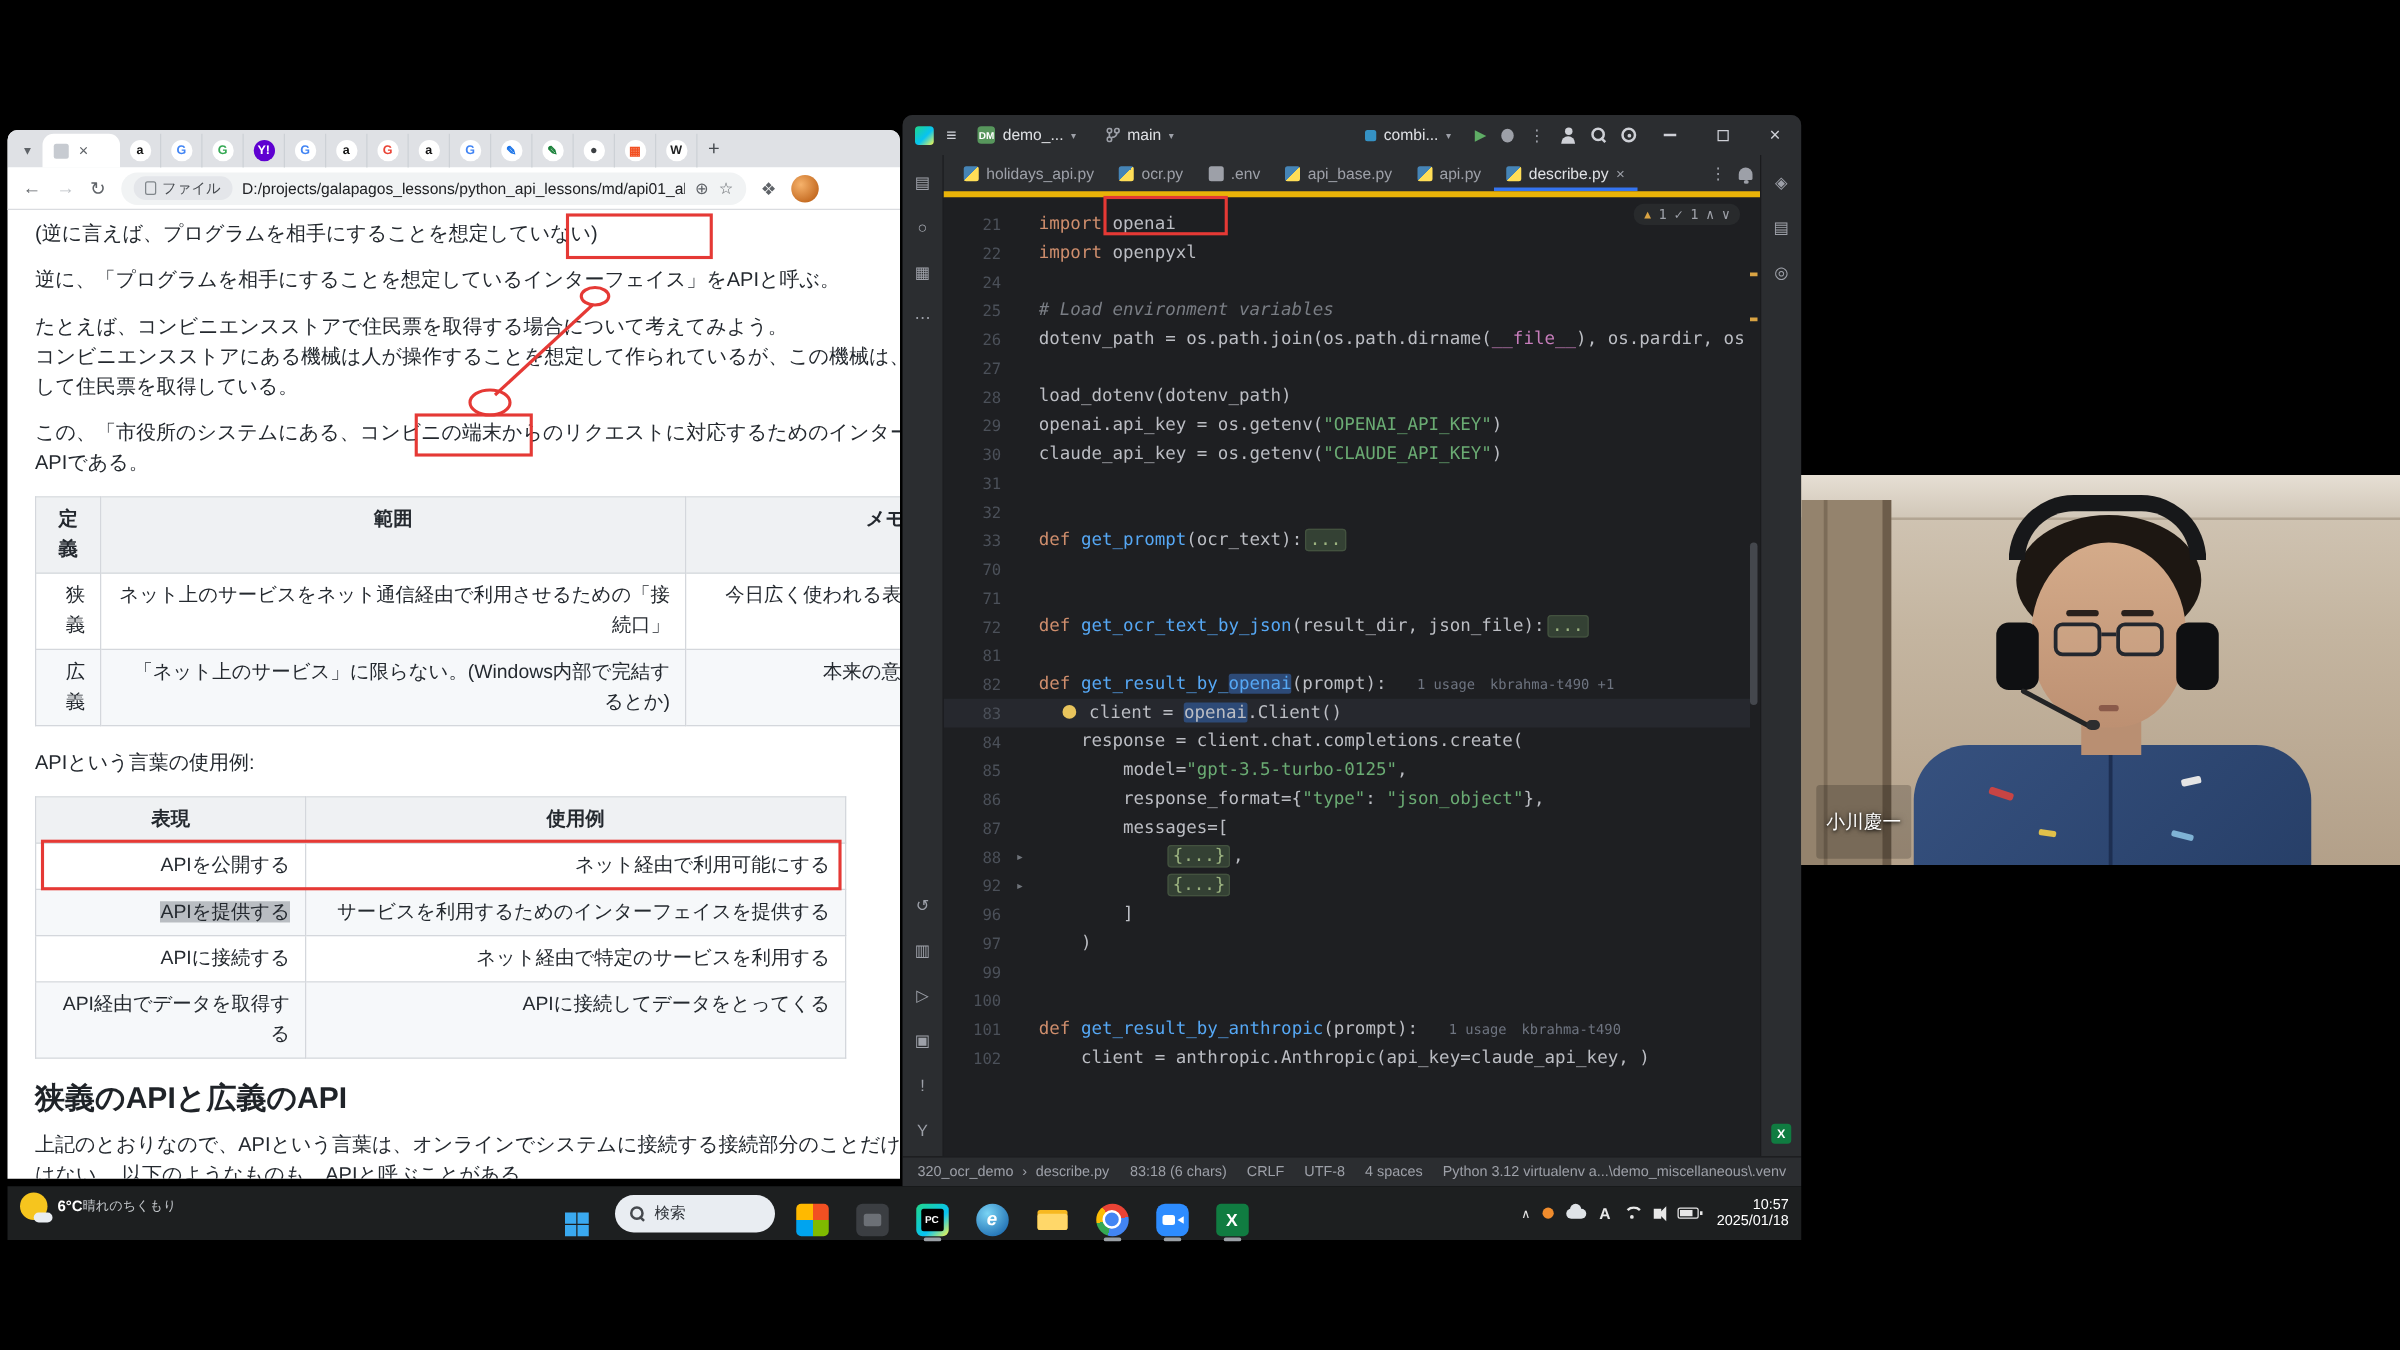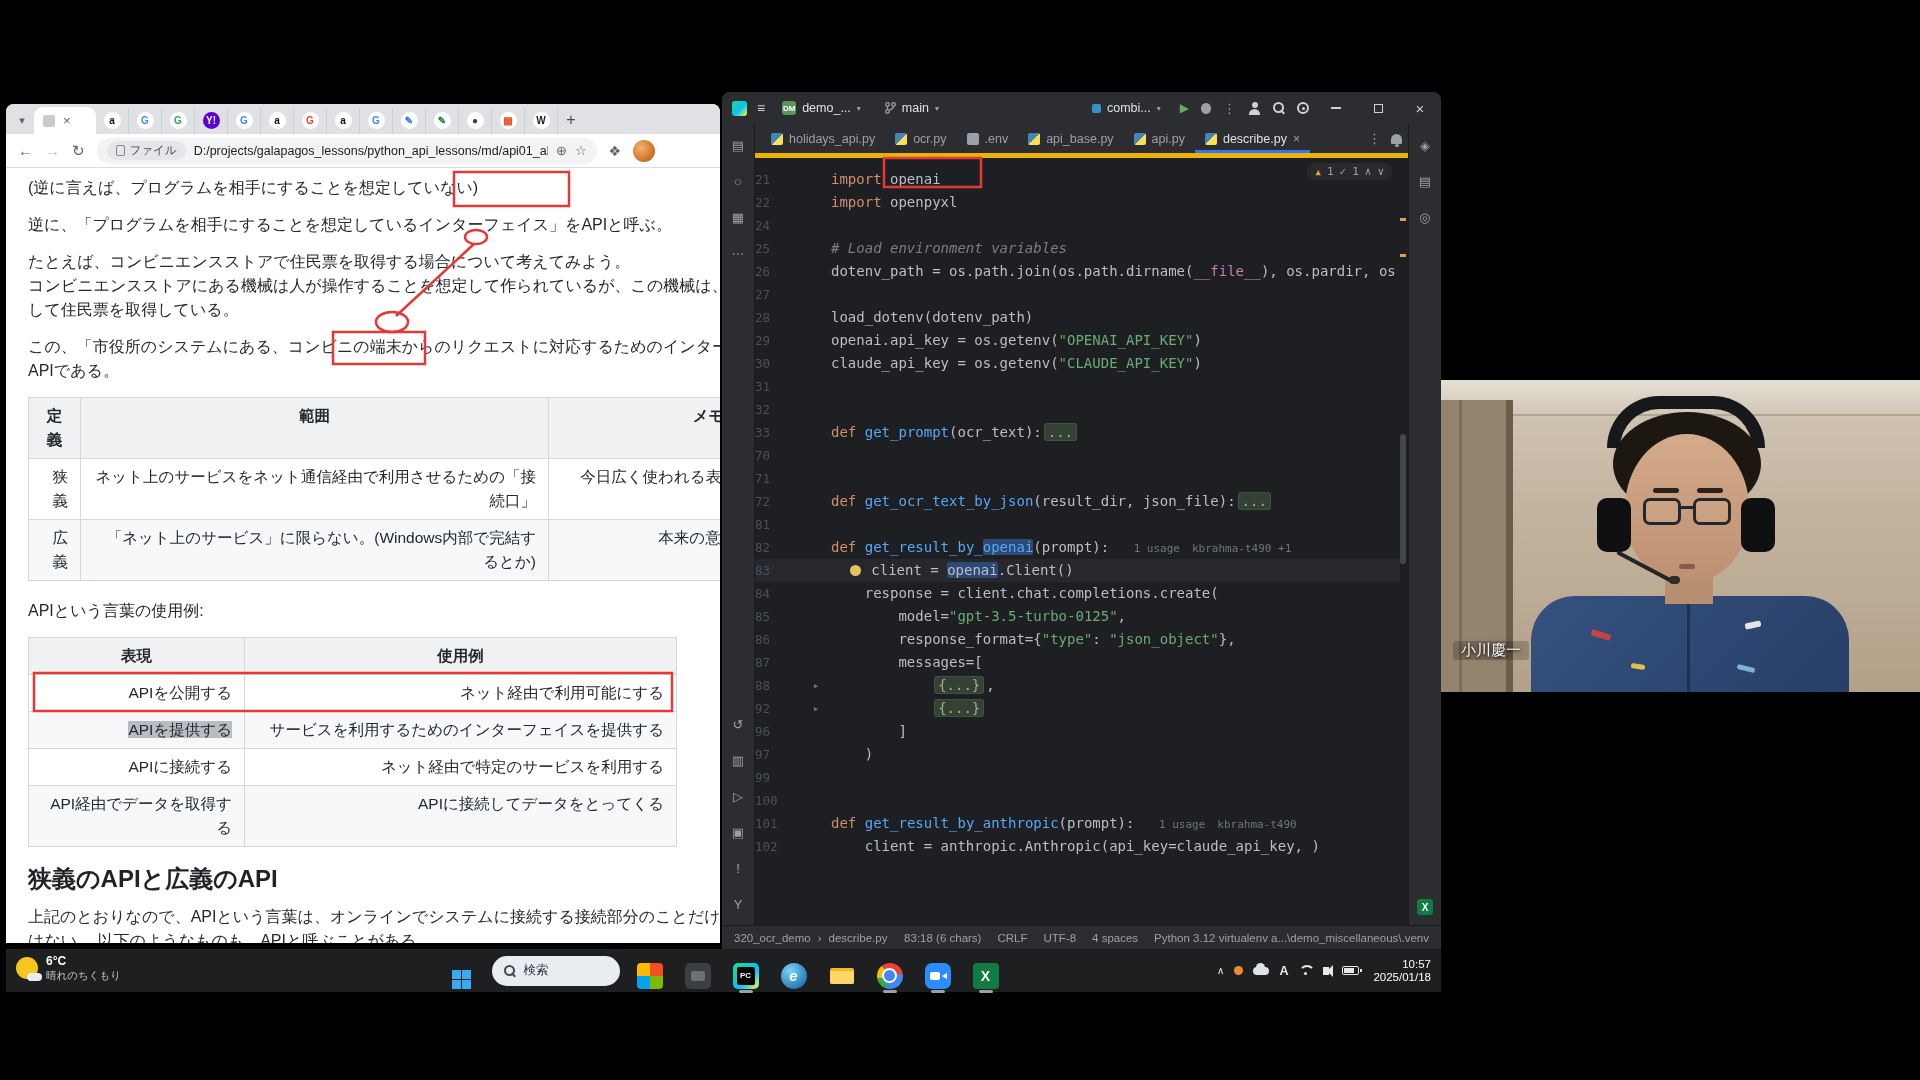--- a/index.html
+++ b/index.html
@@ -102,21 +102,21 @@
   .itab .tabx{color:#9da0a8;font-size:12px}
   .tabbar-right{margin-left:auto;display:flex;align-items:center;gap:10px}
   .bell{width:11px;height:10px;background:#9da0a8;border-radius:6px 6px 1px 1px;position:relative}
   .bell::after{content:"";position:absolute;left:3.5px;bottom:-3px;width:4px;height:3px;border-radius:50%;background:#9da0a8}
 
   .editor{flex:1;position:relative;background:#1e1f22;overflow:hidden;
     font-family:"DejaVu Sans Mono","Liberation Mono",monospace;font-size:14px}
   #code-lines{position:absolute;top:10px;left:0;right:8px}
   .cl{display:flex;height:23px;line-height:23px;white-space:pre}
   .cl.cur{background:#26282e}
-  .ln{flex:0 0 46px;color:#4b5059;font-size:12.5px}
+  .ln{flex:0 0 46px;text-align:right;color:#4b5059;font-size:12.5px}
   .fa{flex:0 0 30px;text-align:center;color:#6f737a;font-size:11px}
   .lb{flex:1;overflow:hidden}
   .tk-kw{color:#cf8e6d}
   .tk-pl{color:#bcbec4}
   .tk-str{color:#6aab73}
   .tk-com{color:#7a7e85;font-style:italic}
   .tk-fn{color:#56a8f5}
   .tk-num{color:#2aacb8}
   .tk-dund{color:#c77dbb}
   .tk-fold{background:#344134;color:#9cb380;border:1px solid #43523f;border-radius:3px;padding:0 3px;margin:0 2px}
@@ -165,29 +165,29 @@
   .mic-tip{position:absolute;left:228px;top:196px;width:11px;height:8px;border-radius:4px;background:#2c2d2f}
   .neck{position:absolute;left:224px;top:196px;width:48px;height:28px;background:#b98f72}
   .body{position:absolute;left:90px;top:216px;width:318px;height:100px;border-radius:44px 44px 0 0;
     background:linear-gradient(135deg,#36517f,#273f68)}
   .zip{position:absolute;left:246px;top:222px;width:3px;height:94px;background:#1d2f52}
   .pat{position:absolute;border-radius:2px}
   .p1{left:150px;top:252px;width:20px;height:6px;background:#c84444;transform:rotate(18deg)}
   .p2{left:304px;top:242px;width:16px;height:6px;background:#e4e4e4;transform:rotate(-12deg)}
   .p3{left:190px;top:284px;width:14px;height:5px;background:#e0c04a;transform:rotate(8deg)}
   .p4{left:296px;top:286px;width:18px;height:5px;background:#7fb3d5;transform:rotate(14deg)}
-  .name-tag{position:absolute;left:12px;bottom:32px;color:#fff;font-size:15px;
-    text-shadow:0 1px 3px #000,0 0 6px #0008;background:#00000030;padding:0 8px;border-radius:3px}
+  .name-tag{position:absolute;left:12px;bottom:5px;color:#fff;font-size:15px;
+    text-shadow:0 1px 3px #000,0 0 6px #0008;background:#00000030;padding:20px 8px;border-radius:3px}
 
   
   #taskbar{position:absolute;left:6px;top:949px;width:1435px;height:43px;background:#1d1f20}
   .weather{position:absolute;left:10px;top:5px;display:flex;align-items:center;gap:8px}
   .sun{width:22px;height:22px;border-radius:50%;background:#f6c51e;position:relative}
   .sun::after{content:"";position:absolute;right:-4px;bottom:-2px;width:15px;height:8px;border-radius:6px;background:#e9edf1}
-  .wx-text{display:flex;flex-direction:column;line-height:14px}
+  .wx-text{display:flex;flex-direction:row;line-height:14px}
   .wx-temp{color:#fff;font-size:12px;font-weight:bold}
   .wx-desc{color:#c3c7cb;font-size:10.5px}
   .tb-center{position:absolute;left:50%;top:0;height:43px;transform:translateX(-50%);
     display:flex;align-items:center;gap:12px}
   .tb-btn{width:36px;height:36px;border-radius:6px;display:flex;align-items:flex-end;justify-content:center;position:relative}
   .win-logo{width:19px;height:19px;background:
     linear-gradient(#3aa9f0,#3aa9f0) 0 0/9px 9px no-repeat,
     linear-gradient(#3aa9f0,#3aa9f0) 10px 0/9px 9px no-repeat,
     linear-gradient(#3aa9f0,#3aa9f0) 0 10px/9px 9px no-repeat,
     linear-gradient(#3aa9f0,#3aa9f0) 10px 10px/9px 9px no-repeat}

